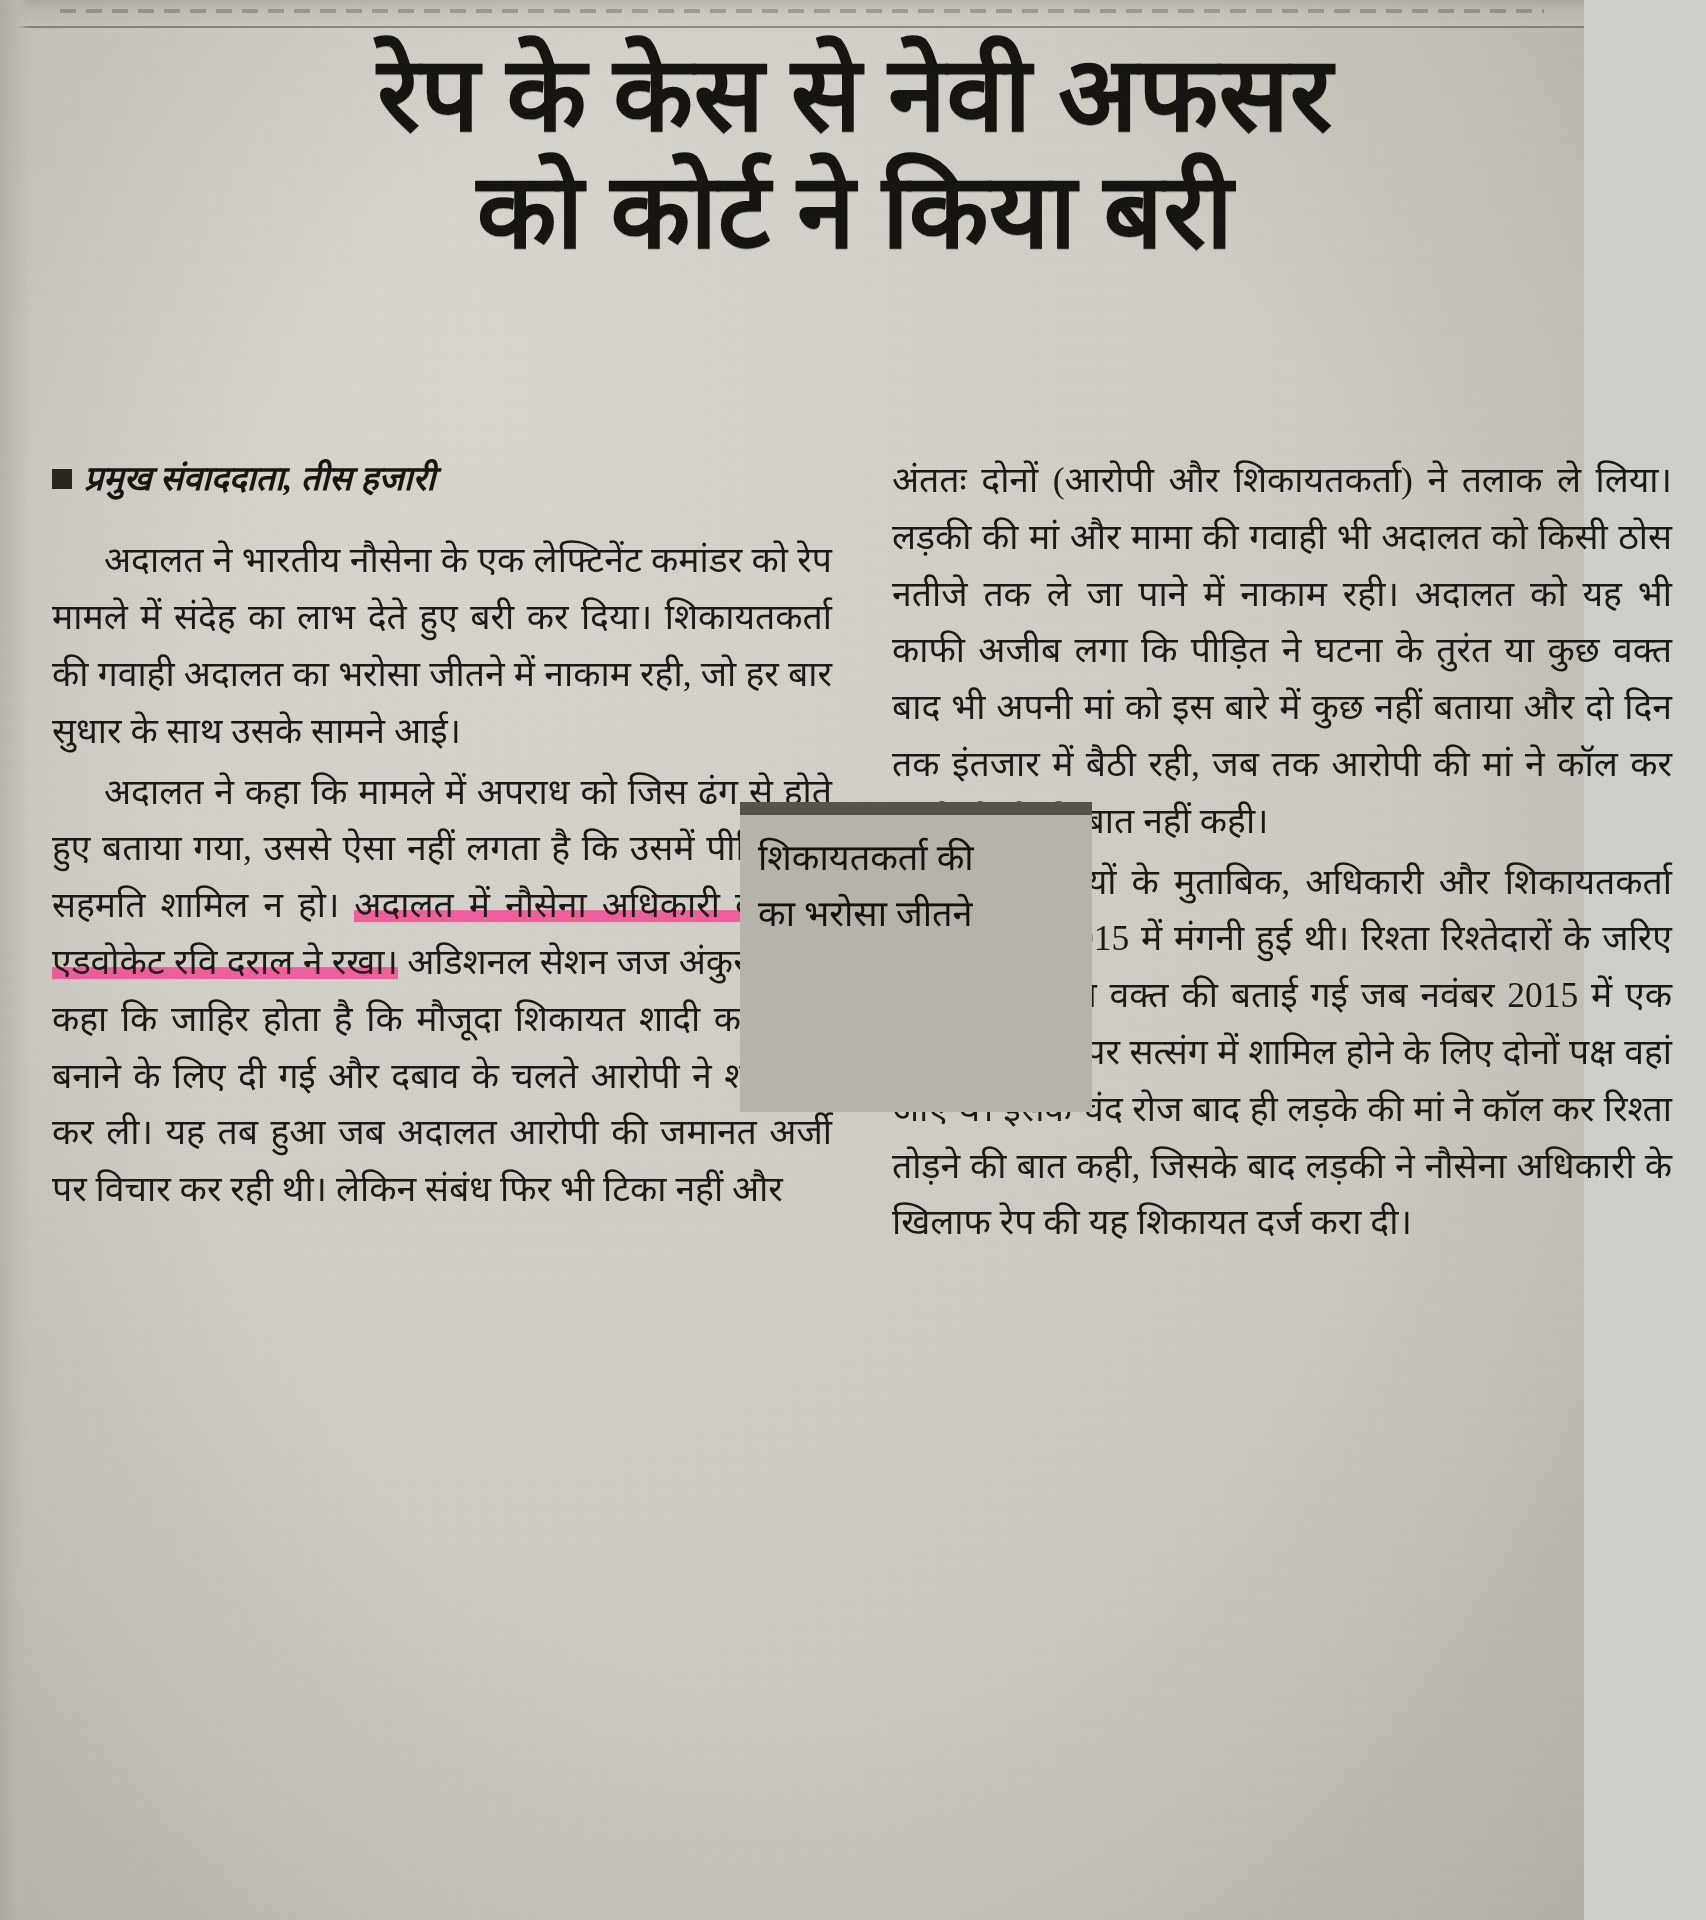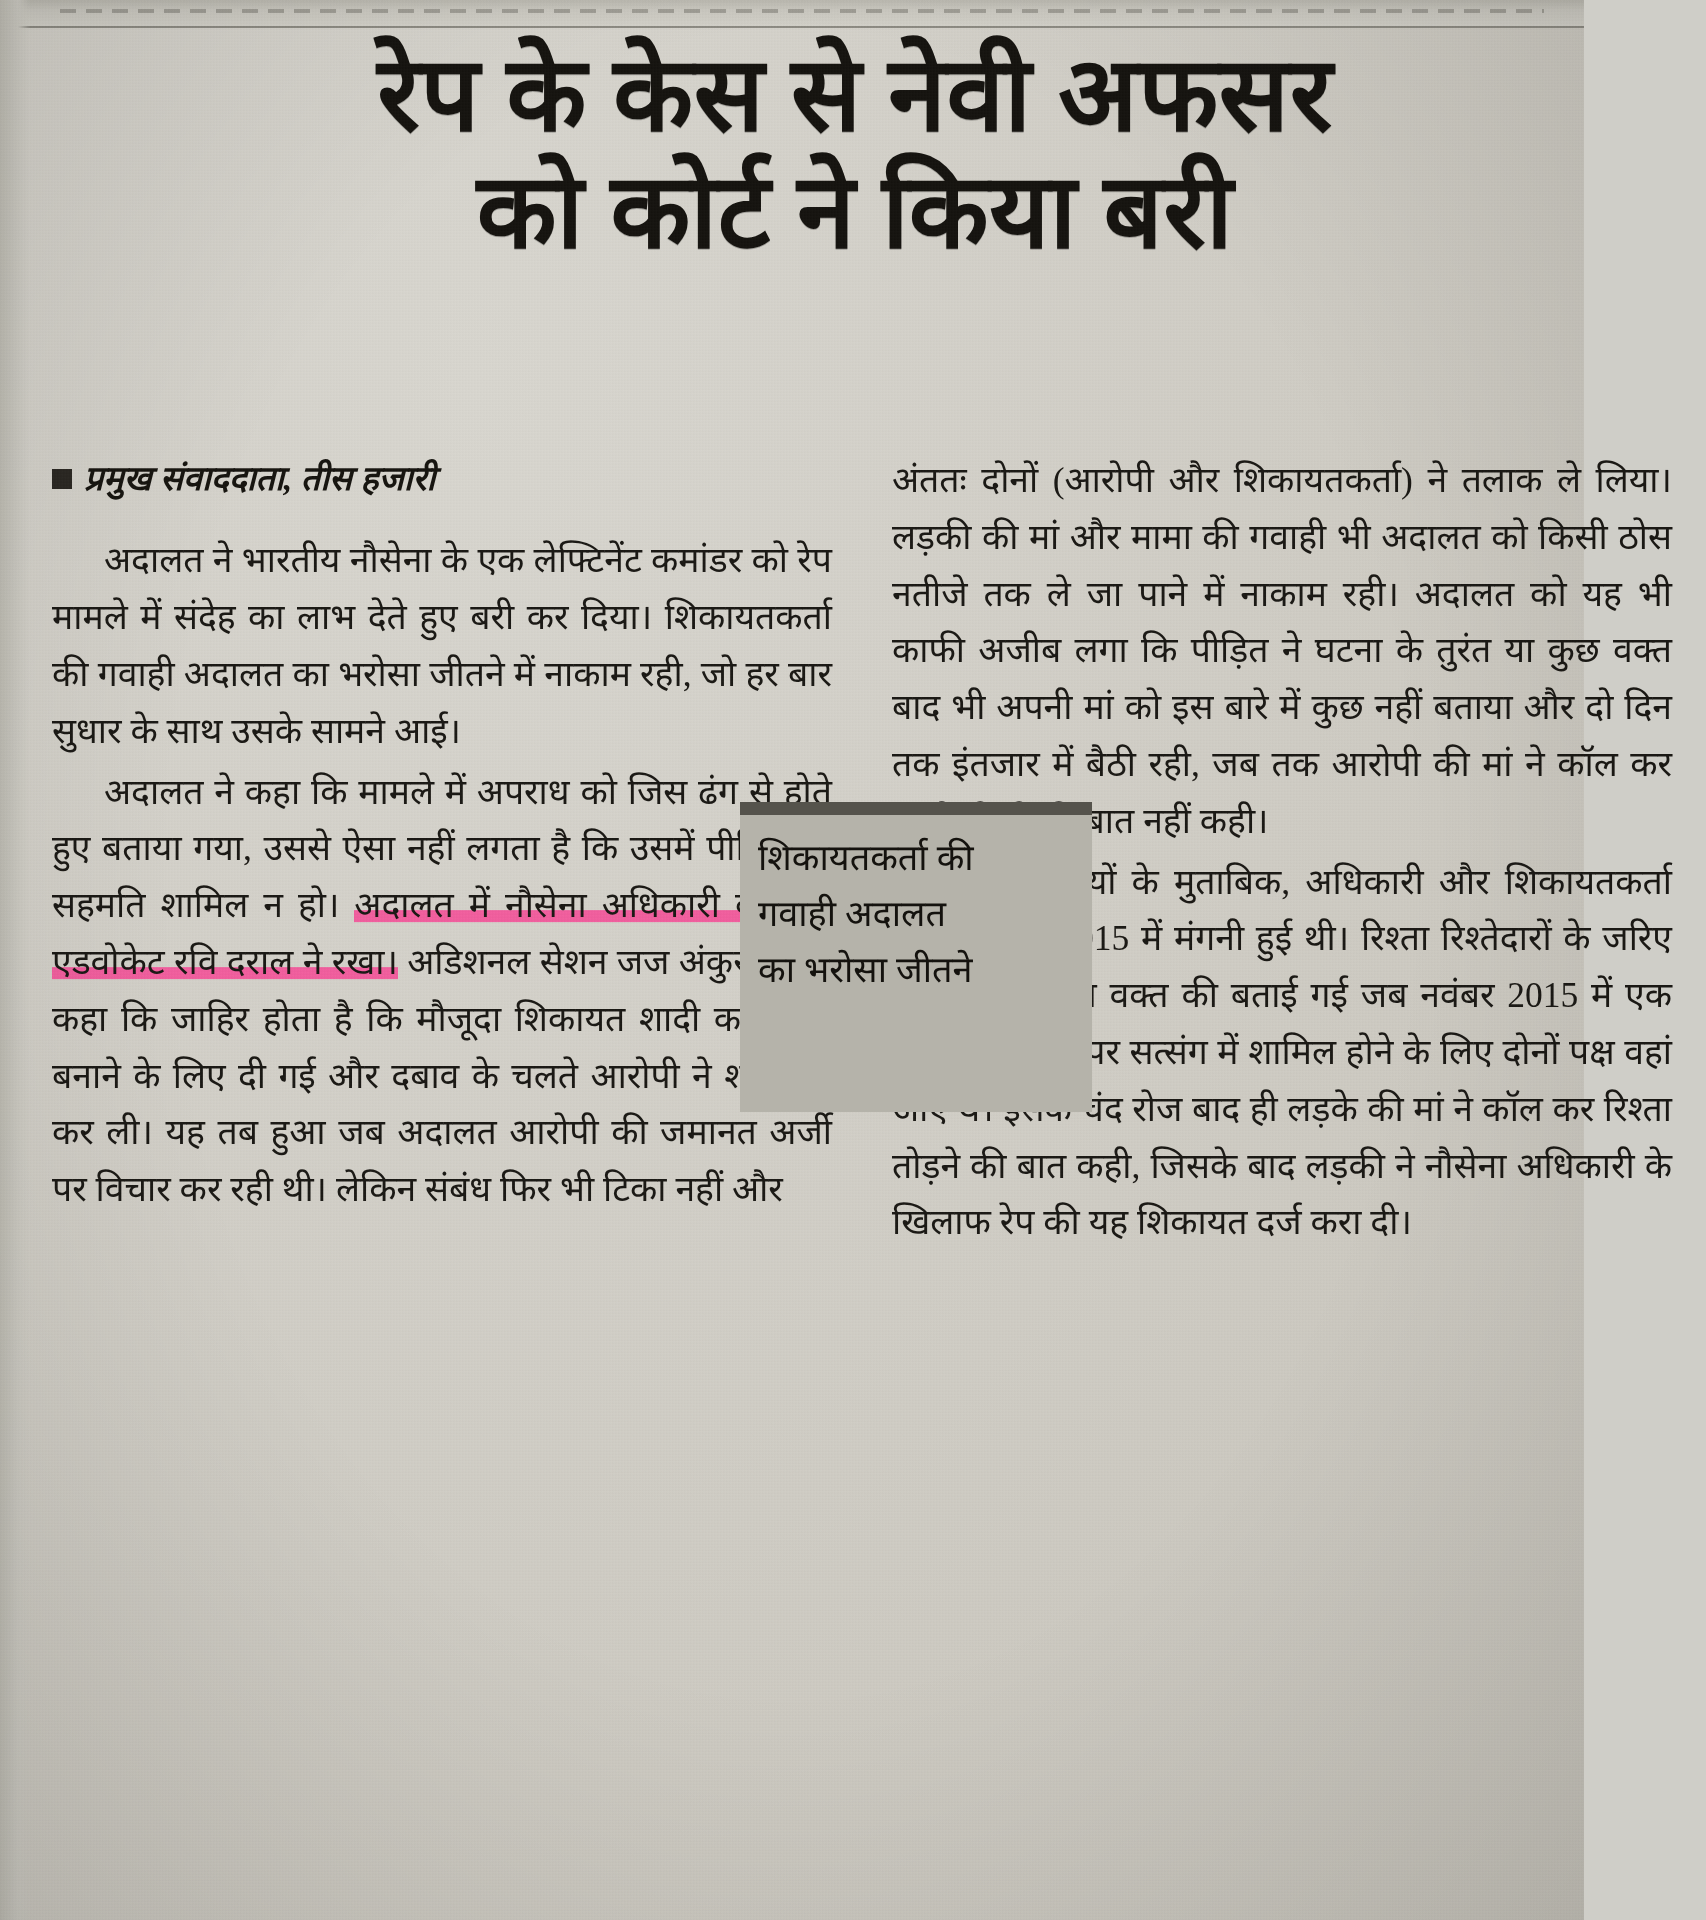--- a/index.html
+++ b/index.html
@@ -169,21 +169,20 @@
         <span>प्रमुख संवाददाता, तीस हजारी</span>
       </div>
 
       <p class="body">अदालत ने भारतीय नौसेना के एक लेफ्टिनेंट कमांडर को रेप मामले में संदेह का लाभ देते हुए बरी कर दिया। शिकायतकर्ता की गवाही अदालत का भरोसा जीतने में नाकाम रही, जो हर बार सुधार के साथ उसके सामने आई।</p>
 
       <p class="body"><span>अदालत ने कहा कि मामले में अपराध को जिस ढंग से होते हुए बताया गया, उससे ऐसा नहीं लगता है कि उसमें पीड़ित की सहमति शामिल न हो। </span><span class="hl">अदालत में नौसेना अधिकारी का पक्ष एडवोकेट रवि दराल ने रखा।</span><span> अडिशनल सेशन जज अंकुर जैन ने कहा कि जाहिर होता है कि मौजूदा शिकायत शादी का दबाव बनाने के लिए दी गई और दबाव के चलते आरोपी ने शादी भी कर ली। यह तब हुआ जब अदालत आरोपी की जमानत अर्जी पर विचार कर रही थी। लेकिन संबंध फिर भी टिका नहीं और</span></p>
     </div>
 
     <div class="pullquote">
       <span class="pq-line">शिकायतकर्ता की</span>
-      <span class="pq-line">गवाही अदालत</span>
       <span class="pq-line">का भरोसा जीतने</span>
     </div>
 
     <div class="col col-right">
       <p class="body noindent">अंततः दोनों (आरोपी और शिकायतकर्ता) ने तलाक ले लिया। लड़की की मां और मामा की गवाही भी अदालत को किसी ठोस नतीजे तक ले जा पाने में नाकाम रही। अदालत को यह भी काफी अजीब लगा कि पीड़ित ने घटना के तुरंत या कुछ वक्त बाद भी अपनी मां को इस बारे में कुछ नहीं बताया और दो दिन तक इंतजार में बैठी रही, जब तक आरोपी की मां ने कॉल कर शादी तोड़ने की बात नहीं कही।</p>
       <p class="body">केस के तथ्यों के मुताबिक, अधिकारी और शिकायतकर्ता की 9 जुलाई 2015 में मंगनी हुई थी। रिश्ता रिश्तेदारों के जरिए जुड़ा। घटना उस वक्त की बताई गई जब नवंबर 2015 में एक रिश्तेदार के घर पर सत्संग में शामिल होने के लिए दोनों पक्ष वहां आए थे। इसके चंद रोज बाद ही लड़के की मां ने कॉल कर रिश्ता तोड़ने की बात कही, जिसके बाद लड़की ने नौसेना अधिकारी के खिलाफ रेप की यह शिकायत दर्ज करा दी।</p>
     </div>
 
   </div>
 

